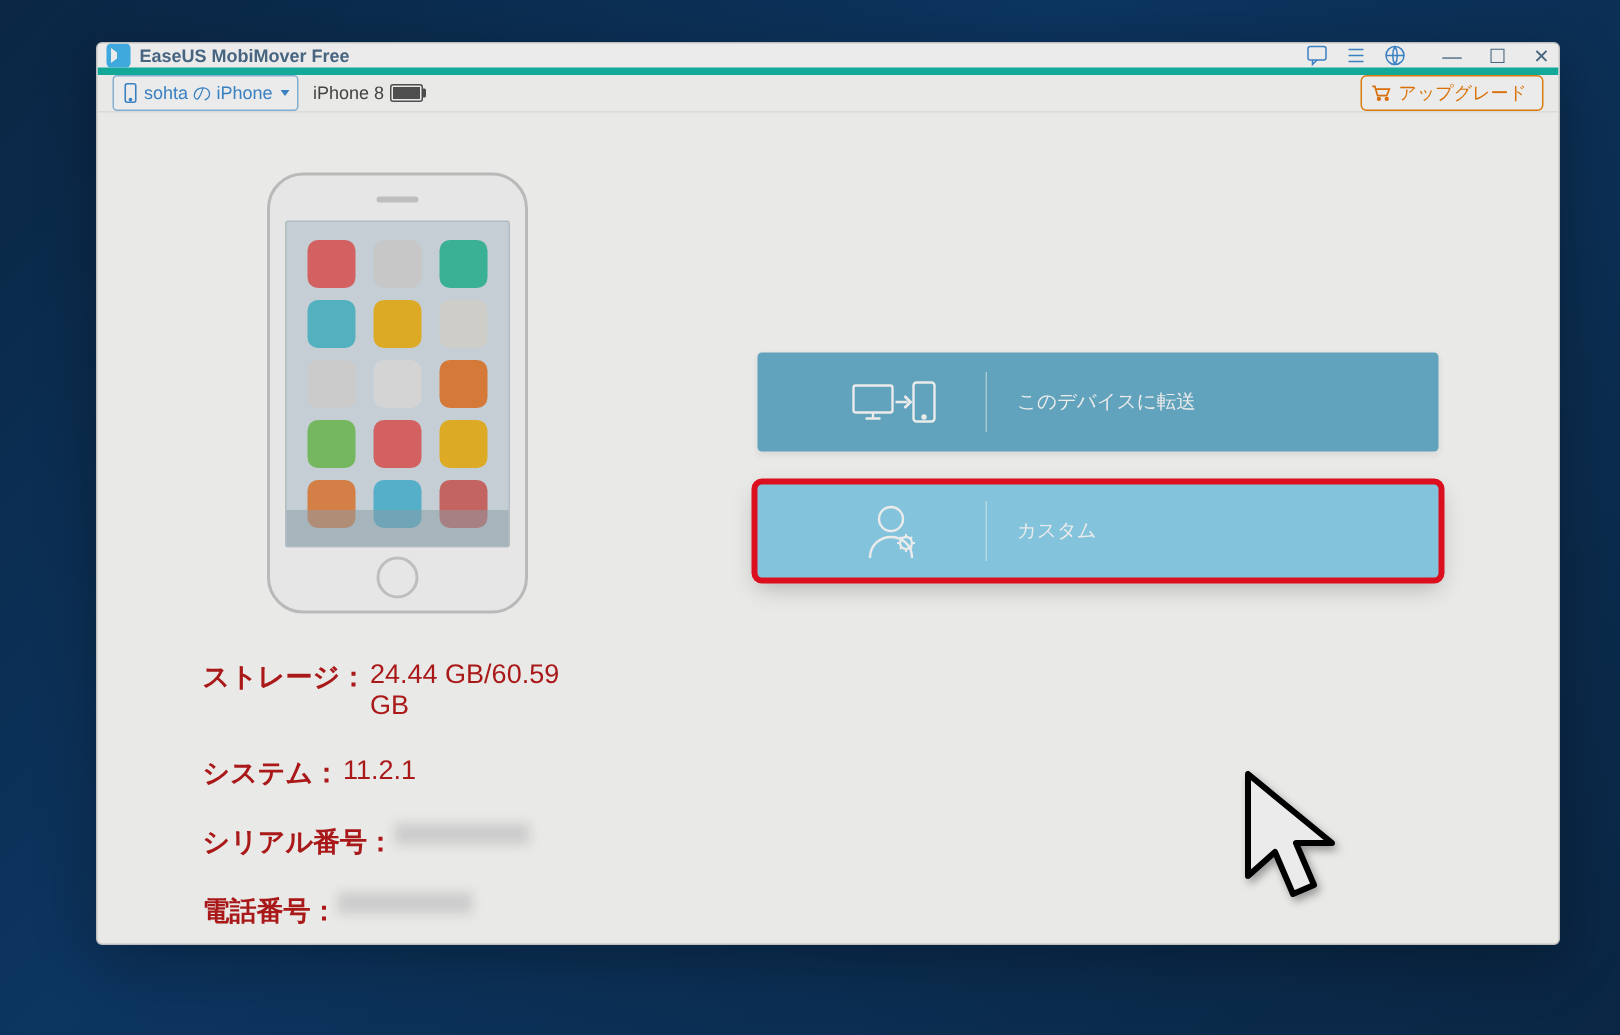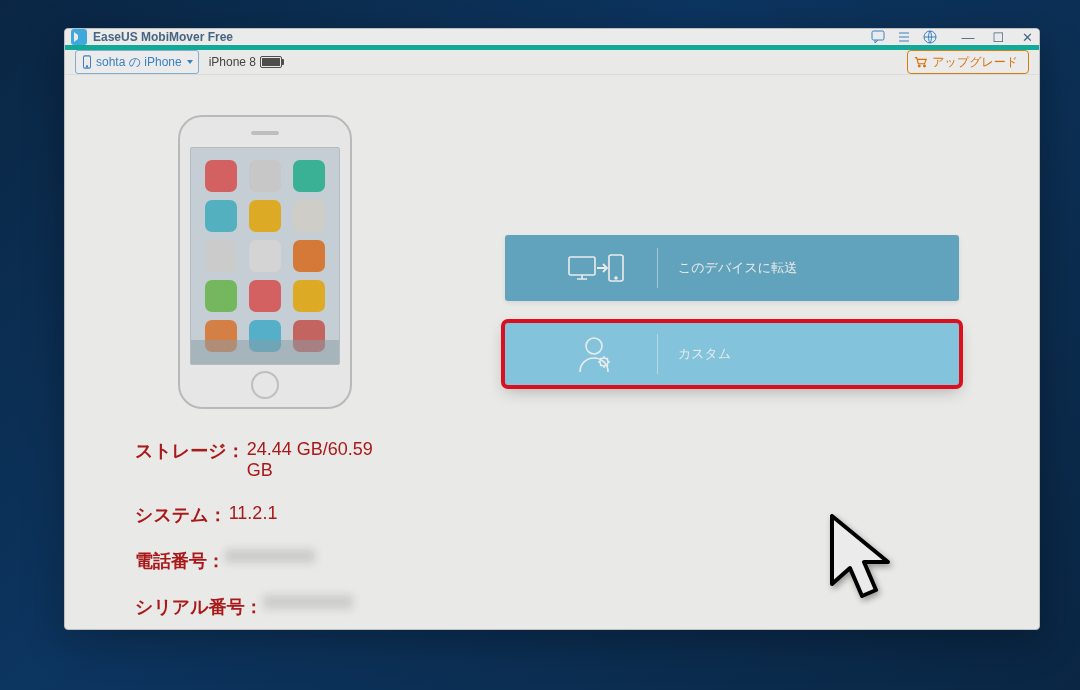--- a/index.html
+++ b/index.html
@@ -246,25 +246,25 @@
       <div class="info">
         <div class="info-row">
           <span class="info-label">ストレージ：</span>
           <span class="info-val">24.44 GB/60.59 GB</span>
         </div>
         <div class="info-row">
           <span class="info-label">システム：</span>
           <span class="info-val">11.2.1</span>
         </div>
         <div class="info-row">
+          <span class="info-label">シリアル番号：</span>
+          <span class="blur"></span>
+        </div>
+        <div class="info-row">
           <span class="info-label">電話番号：</span>
-          <span class="blur"></span>
-        </div>
-        <div class="info-row">
-          <span class="info-label">シリアル番号：</span>
           <span class="blur"></span>
         </div>
       </div>
     </div>
 
     <div class="right">
       <div class="actions">
         <div class="act">
           <div class="ico">
             <svg width="60" height="34" viewBox="0 0 60 34">

